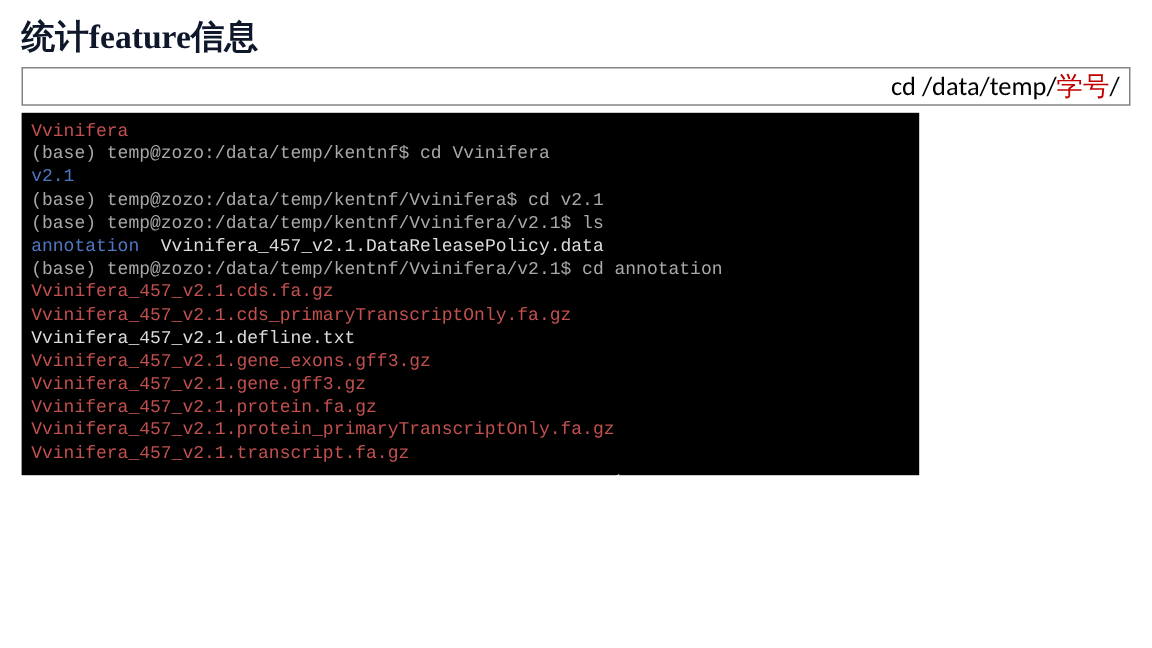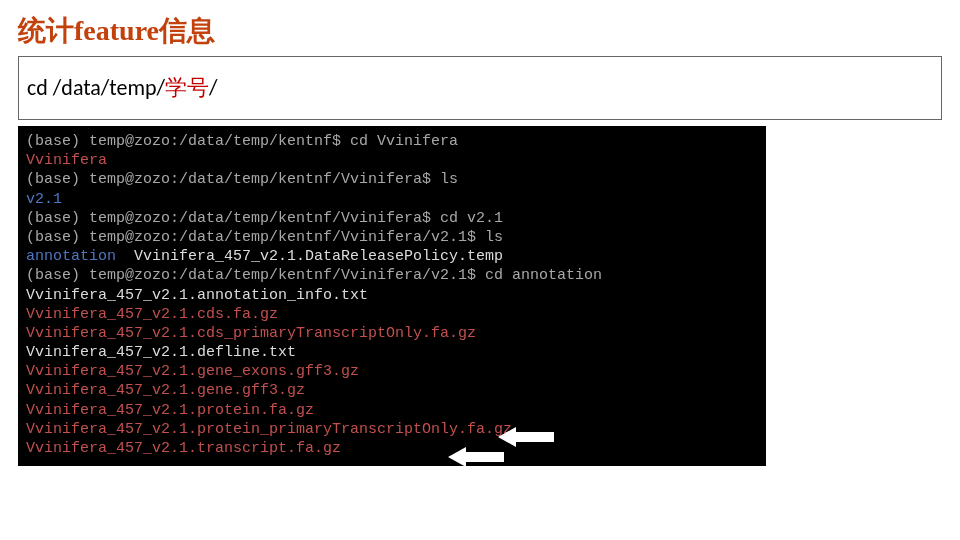--- a/index.html
+++ b/index.html
@@ -9,30 +9,31 @@
     background: #fff;
     font-family: "SimSun", "Songti SC", serif;
     overflow: hidden;
   }
   .page {
     padding: 10px 18px;
   }
   .title {
     font-size: 28px;
     font-weight: 600;
-    color: #c2410c;
+    color: #0f172a;
     padding: 2px 0 6px 0;
   }
   .cmd-box {
     border: 1.5px solid #666;
-    padding: 16px 8px;
+    padding: 0 8px;
     font-size: 22px;
     font-family: Calibri, "Segoe UI", sans-serif;
     color: #000;
     margin-bottom: 6px;
+    text-align: right;
   }
   .cmd-red { color: #c00000; }
   .terminal-wrap {
     position: relative;
     width: 748px;
   }
   .terminal {
     background: #000;
     color: #ccc;
     font-family: "Courier New", monospace;
@@ -60,29 +61,27 @@
 
 <div class="page">
   <div class="title">统计feature信息</div>
 
   <div class="cmd-box">
     <span>cd /data/temp/</span><span class="cmd-red">学号</span><span>/</span>
   </div>
 
   <div class="terminal-wrap">
     <div class="terminal" id="terminal">
+        <div class="t-line c-red">Vvinifera</div>
         <div class="t-line c-lgray">(base) temp@zozo:/data/temp/kentnf$ cd Vvinifera</div>
-        <div class="t-line c-red">Vvinifera</div>
-        <div class="t-line c-lgray">(base) temp@zozo:/data/temp/kentnf/Vvinifera$ ls</div>
         <div class="t-line c-blue">v2.1</div>
         <div class="t-line c-lgray">(base) temp@zozo:/data/temp/kentnf/Vvinifera$ cd v2.1</div>
         <div class="t-line c-lgray">(base) temp@zozo:/data/temp/kentnf/Vvinifera/v2.1$ ls</div>
-        <div class="t-line"><span class="c-blue">annotation</span><span class="c-white">  Vvinifera_457_v2.1.DataReleasePolicy.temp</span></div>
+        <div class="t-line"><span class="c-blue">annotation</span><span class="c-white">  Vvinifera_457_v2.1.DataReleasePolicy.data</span></div>
         <div class="t-line c-lgray">(base) temp@zozo:/data/temp/kentnf/Vvinifera/v2.1$ cd annotation</div>
-        <div class="t-line c-white">Vvinifera_457_v2.1.annotation_info.txt</div>
         <div class="t-line c-red">Vvinifera_457_v2.1.cds.fa.gz</div>
         <div class="t-line c-red">Vvinifera_457_v2.1.cds_primaryTranscriptOnly.fa.gz</div>
         <div class="t-line c-white">Vvinifera_457_v2.1.defline.txt</div>
         <div class="t-line c-red">Vvinifera_457_v2.1.gene_exons.gff3.gz</div>
         <div class="t-line c-red">Vvinifera_457_v2.1.gene.gff3.gz</div>
         <div class="t-line c-red">Vvinifera_457_v2.1.protein.fa.gz</div>
         <div class="t-line c-red">Vvinifera_457_v2.1.protein_primaryTranscriptOnly.fa.gz</div>
         <div class="t-line c-red">Vvinifera_457_v2.1.transcript.fa.gz</div>
       </div>
 

